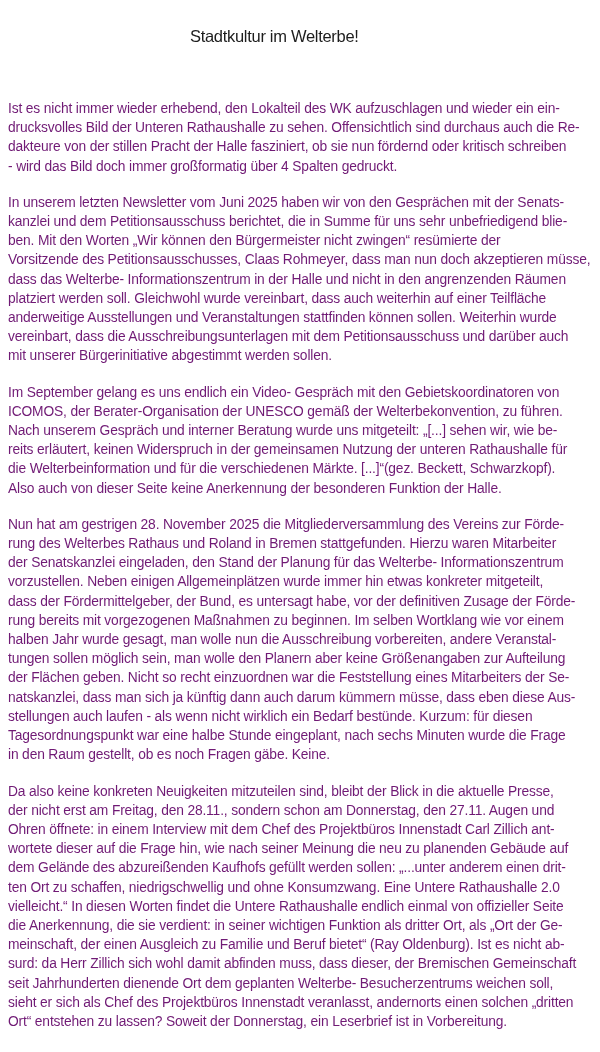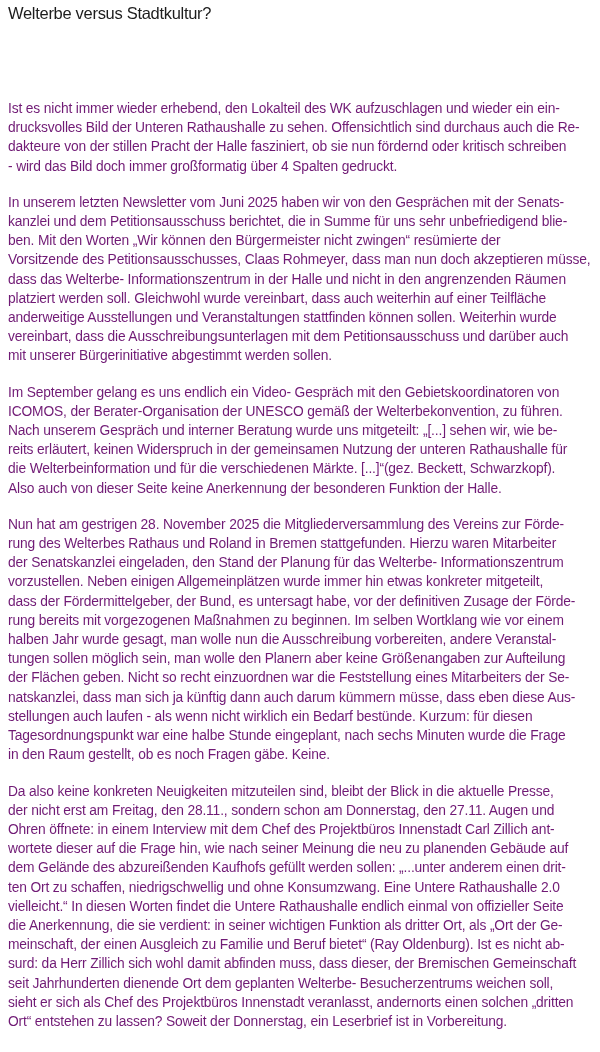--- a/index.html
+++ b/index.html
@@ -51,21 +51,21 @@
     letter-spacing: -0.15px;
     color: #701a75;
     white-space: pre-line;
     font-weight: 400;
   }
 </style>
 </head>
 <body>
 
 <div class="page">
-  <h1 class="title-line1">Welterbe versus Stadtkultur?</h1>
+  <h2 class="title-line2">Stadtkultur im Welterbe!</h2>
   <div class="doc-body">
       <p class="para">Ist es nicht immer wieder erhebend, den Lokalteil des WK aufzuschlagen und wieder ein ein-
 drucksvolles Bild der Unteren Rathaushalle zu sehen. Offensichtlich sind durchaus auch die Re-
 dakteure von der stillen Pracht der Halle fasziniert, ob sie nun fördernd oder kritisch schreiben
 - wird das Bild doch immer großformatig über 4 Spalten gedruckt.</p>
       <p class="para">In unserem letzten Newsletter vom Juni 2025 haben wir von den Gesprächen mit der Senats-
 kanzlei und dem Petitionsausschuss berichtet, die in Summe für uns sehr unbefriedigend blie-
 ben. Mit den Worten „Wir können den Bürgermeister nicht zwingen“ resümierte der
 Vorsitzende des Petitionsausschusses, Claas Rohmeyer, dass man nun doch akzeptieren müsse,
 dass das Welterbe- Informationszentrum in der Halle und nicht in den angrenzenden Räumen

